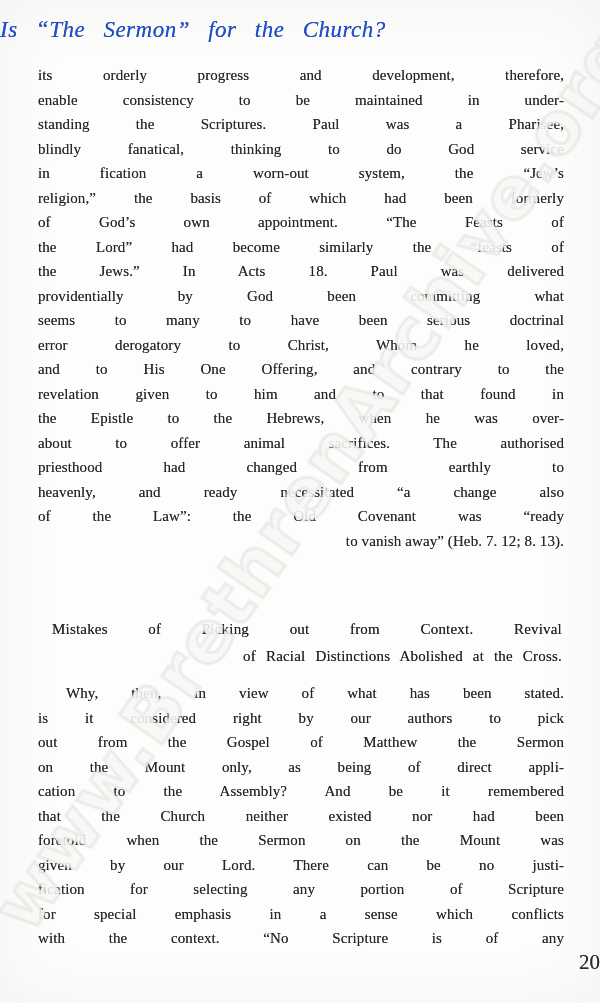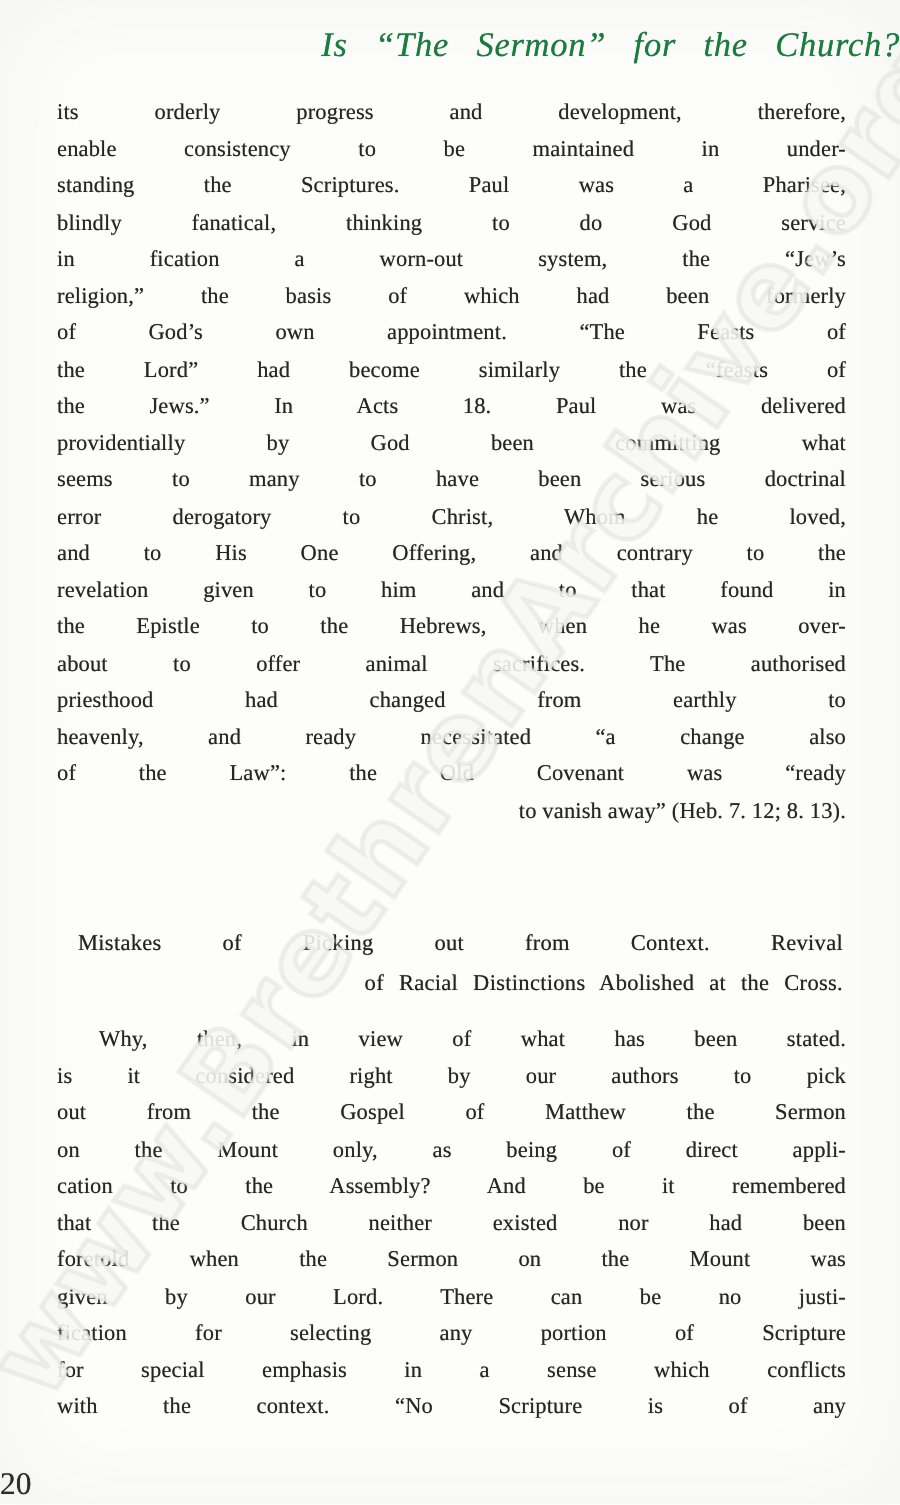--- a/index.html
+++ b/index.html
@@ -15,26 +15,26 @@
     overflow: hidden;
     font-family: "Liberation Serif", serif;
     color: #262626;
     box-shadow: inset 0 0 70px rgba(60,60,55,0.05);
   }
   .running-header {
     position: absolute;
     top: 17px;
     left: 0;
     width: 100%;
-    text-align: right;
+    text-align: left;
     font-style: italic;
     font-size: 23px;
     word-spacing: 12px;
     letter-spacing: 0.5px;
-    color: #15803d;
+    color: #1d4ed8;
     text-shadow: 0 0 0.5px rgba(43,43,43,0.7);
   }
   .body-block {
     position: absolute;
     left: 38px;
     right: 36px;
     font-size: 15px;
     line-height: 24.5px;
     letter-spacing: 0.1px;
     text-shadow: 0 0 0.5px rgba(38,38,38,0.65);
@@ -72,25 +72,24 @@
   .heading-line-2 {
     text-align: right;
     word-spacing: 6px;
     height: 26.5px;
   }
   .page-number {
     position: absolute;
     top: 950px;
     left: 0;
     width: 100%;
-    text-align: left;
+    text-align: right;
     font-size: 21px;
     color: #2a2a2a;
     text-shadow: 0 0 0.5px rgba(42,42,42,0.7);
-    margin-top: 27px;
   }
   .watermark {
     position: absolute;
     left: -25px;
     top: 898px;
     transform-origin: 0 0;
     transform: rotate(-55.5deg);
     font-family: "DejaVu Sans", sans-serif;
     font-weight: bold;
     font-size: 72px;

